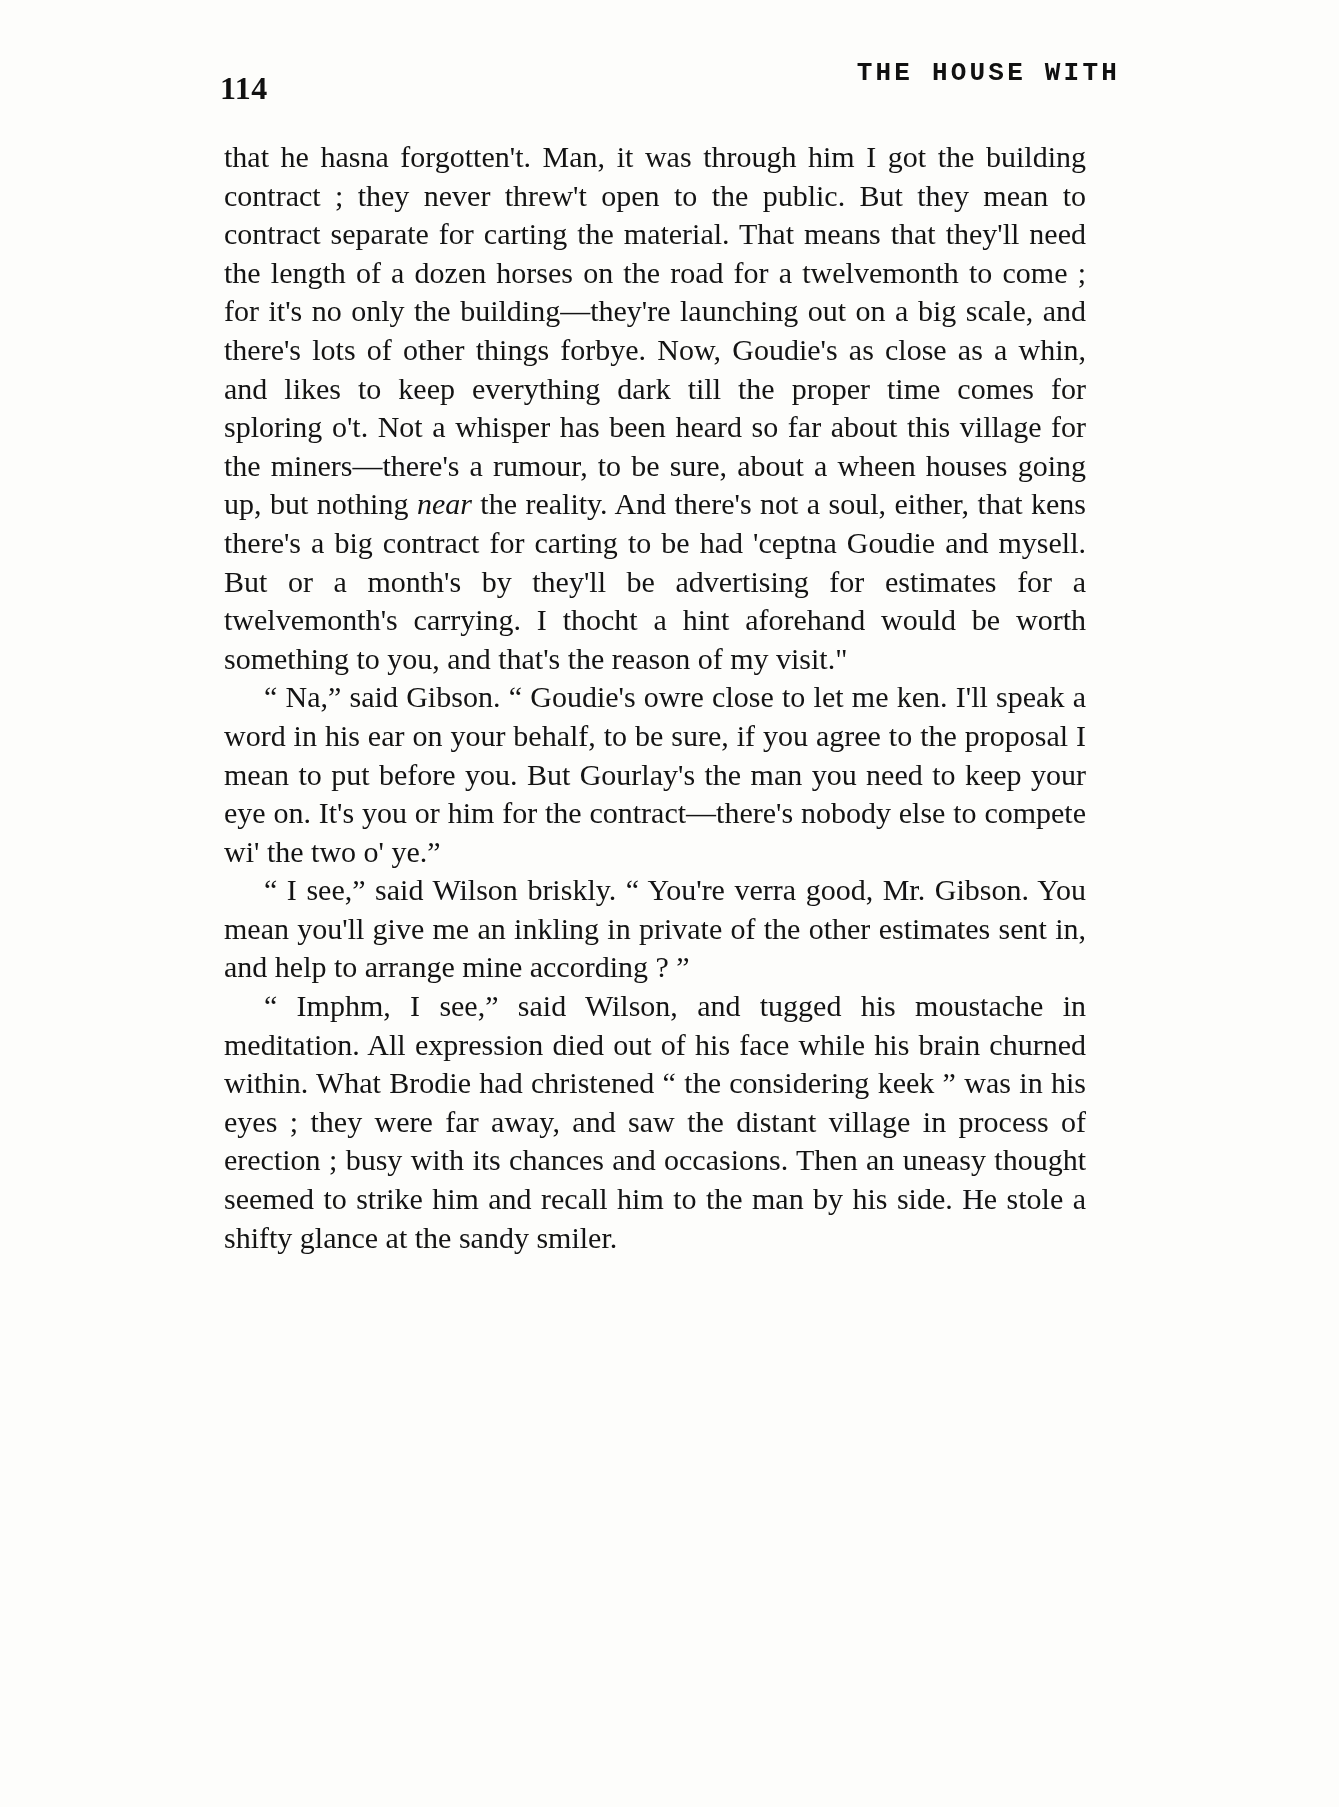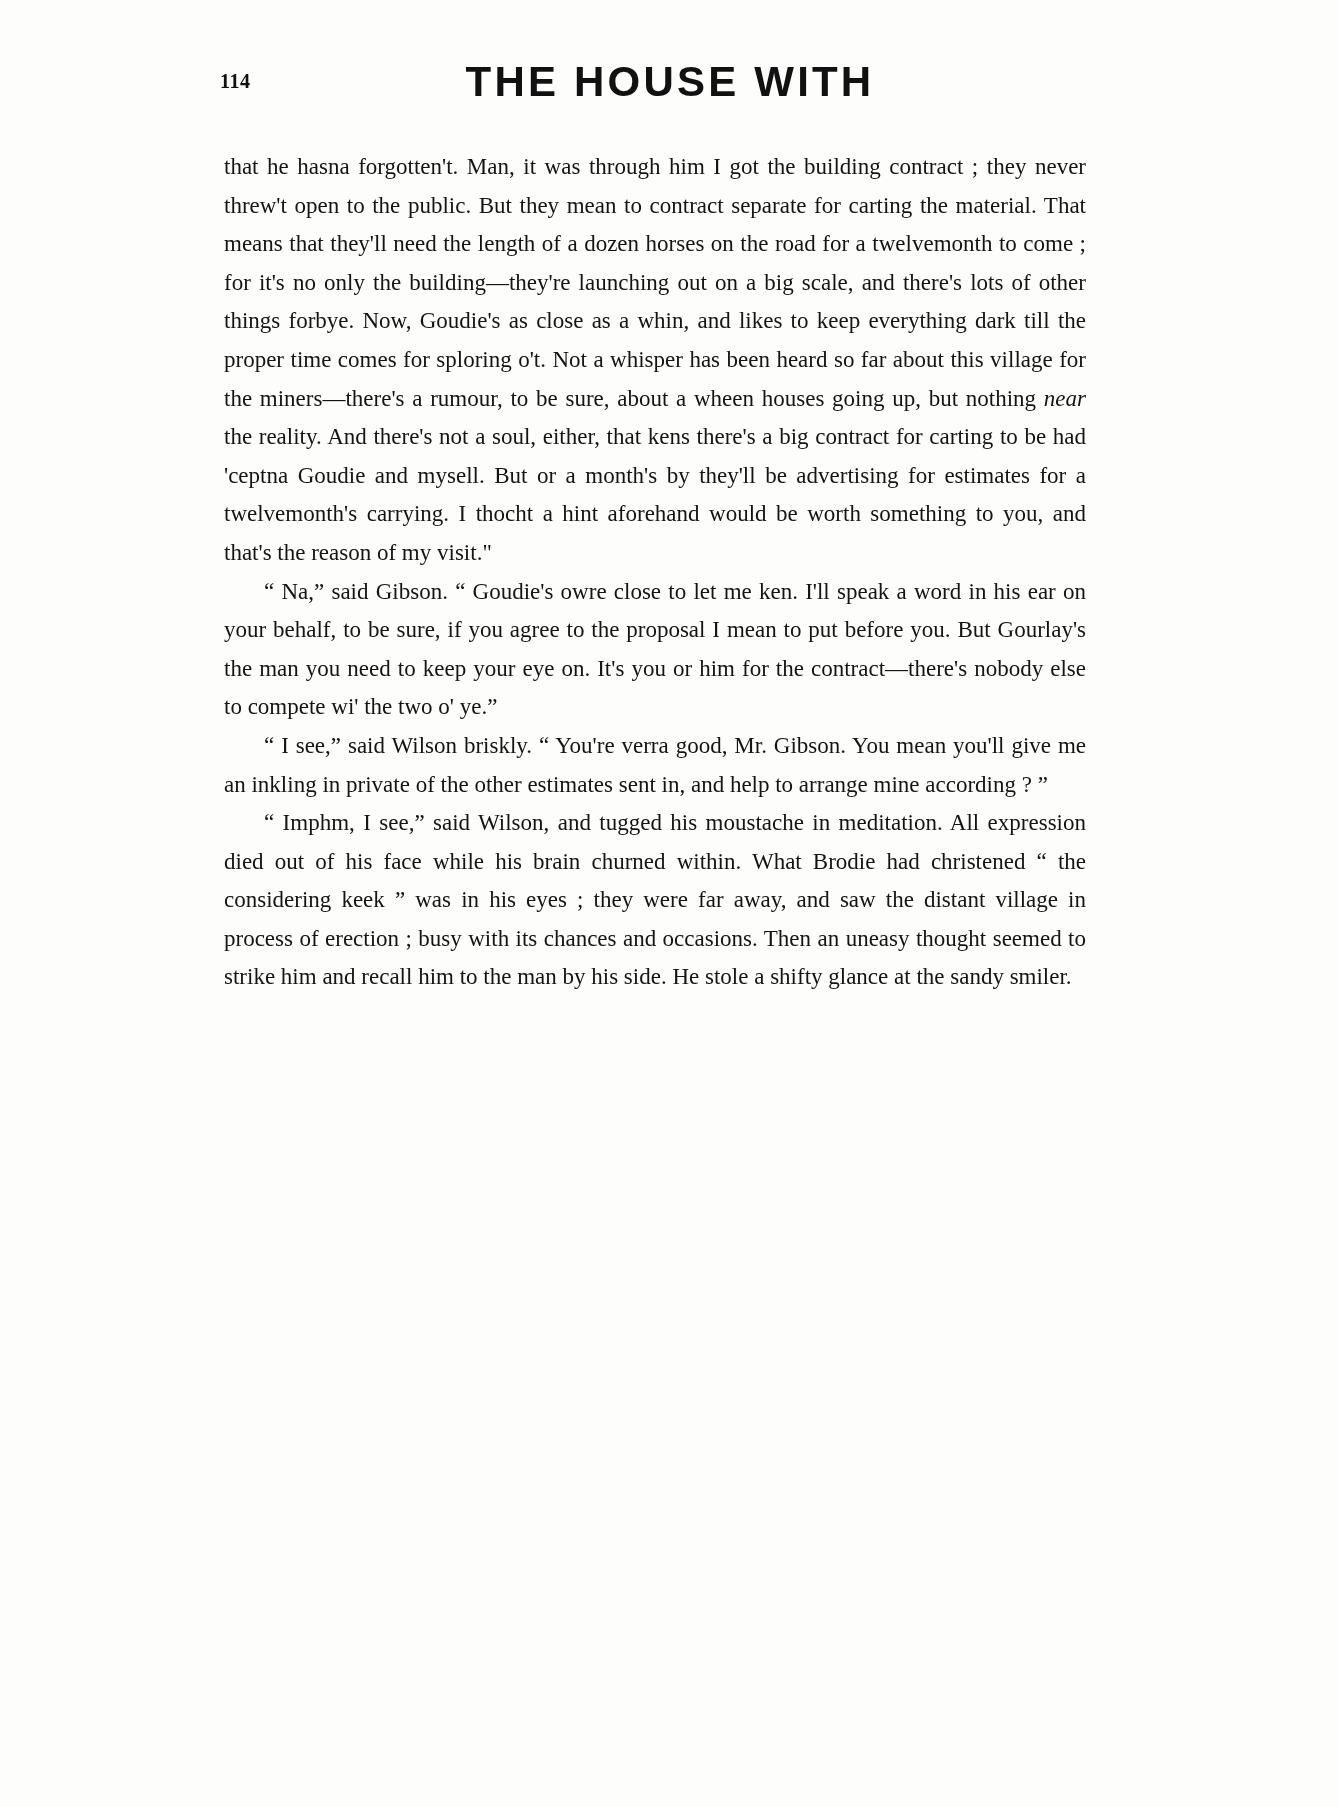--- a/index.html
+++ b/index.html
@@ -27,47 +27,46 @@
     position: absolute;
     left: 220px;
     top: 58px;
     width: 900px;
     height: 56px;
   }
   .folio {
     position: absolute;
     left: 0px;
     top: 12px;
-    font-size: 20px;
+    font-size: 32px;
     font-weight: bold;
     letter-spacing: 0.5px;
     font-family: "Liberation Serif", serif;
   }
   .running-title {
     position: absolute;
     left: 0;
     top: 0;
     width: 900px;
-    text-align: center;
-    font-size: 42px;
+    text-align: right;
+    font-size: 26px;
     font-weight: bold;
     letter-spacing: 3.2px;
-    font-family: Liberation Sans, sans-serif;
+    font-family: Liberation Mono, monospace;
   }
   .body-text {
     position: absolute;
     left: 224px;
     top: 138px;
     width: 862px;
-    font-size: 23px;
+    font-size: 30px;
     line-height: 38.6px;
     text-align: justify;
     text-justify: inter-word;
     color: #141414;
-    margin-top: 10px;
   }
   .body-text p {
     margin: 0;
     padding: 0;
     text-indent: 0;
   }
   .body-text p.indent {
     text-indent: 40px;
   }
   .body-text p + p {

